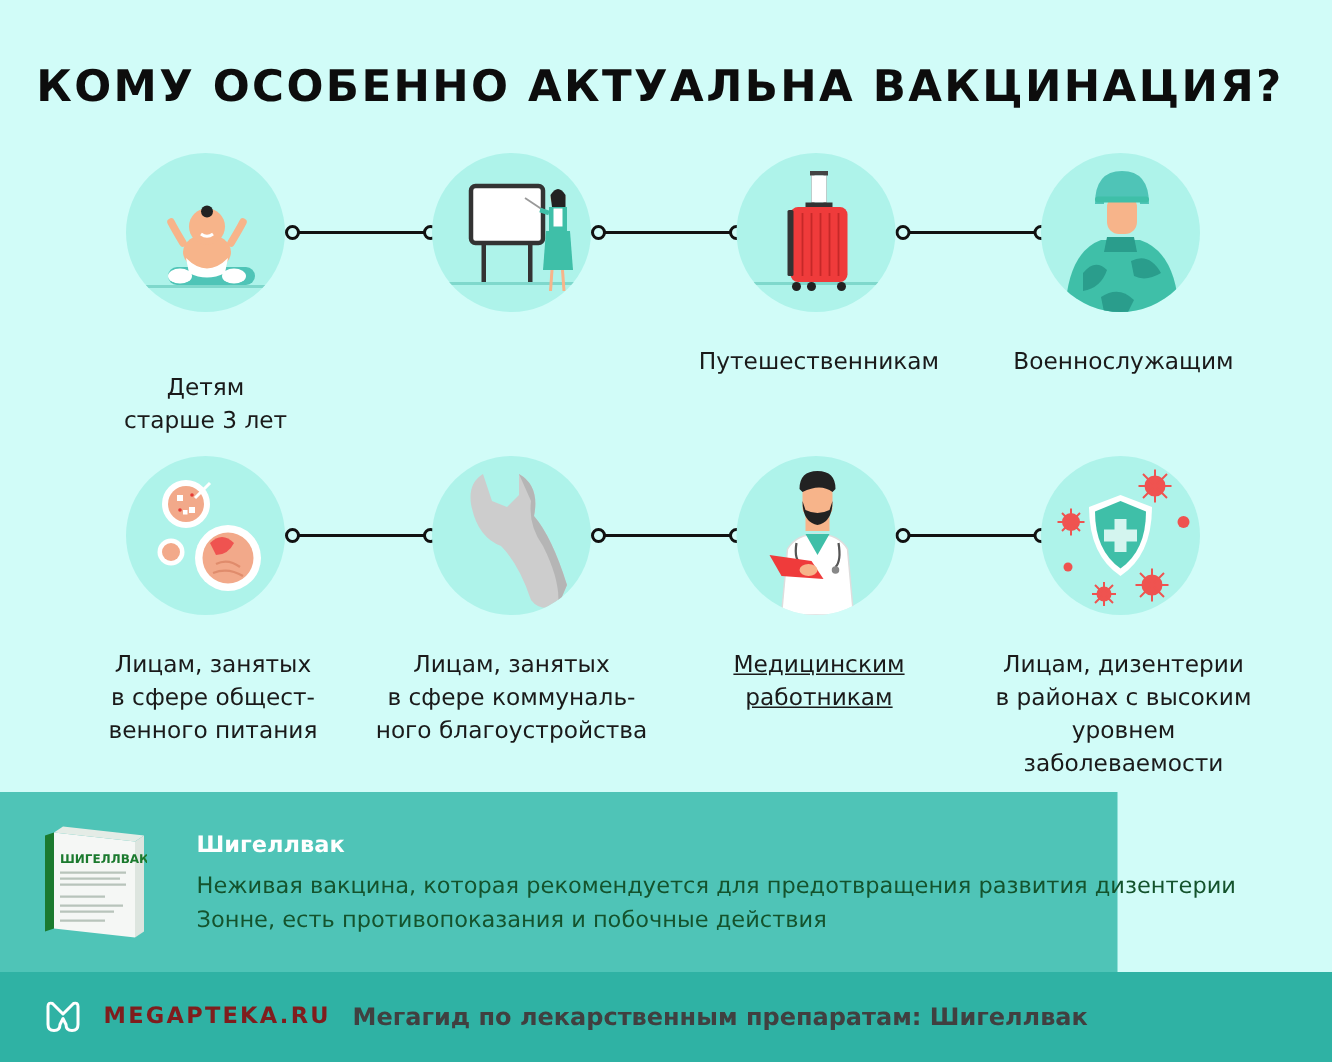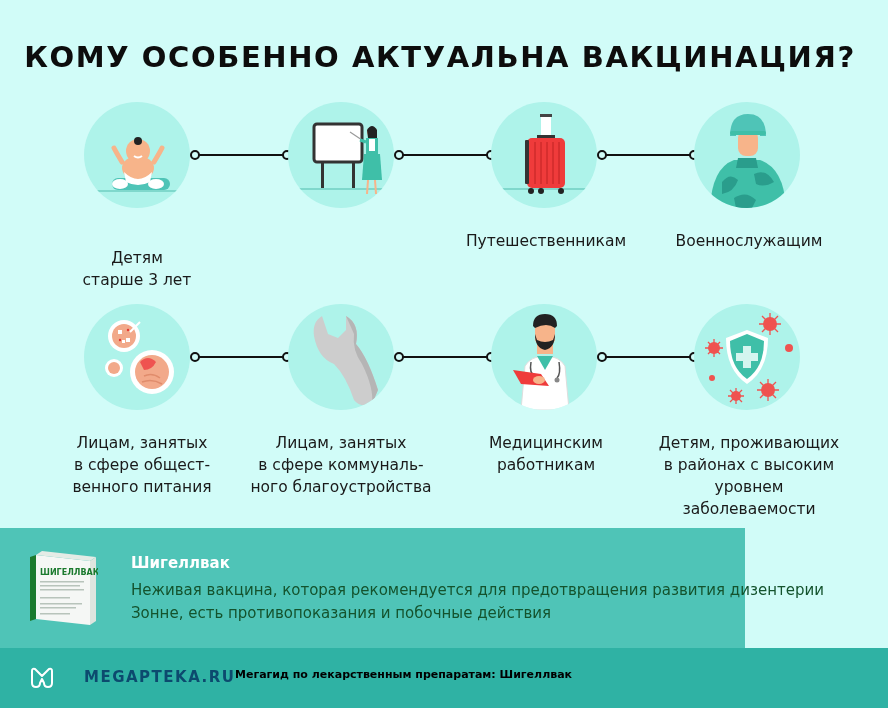--- a/index.html
+++ b/index.html
@@ -38,22 +38,22 @@
   }
   .pack { position: absolute; left: 28px; top: 19px; width: 70px; height: 80px; }
   .info-title { position: absolute; left: 131px; top: 26px; font-size: 15px; font-weight: bold; color: #fff; font-family: "DejaVu Sans", sans-serif; }
   .info-desc { position: absolute; left: 131px; top: 51px; width: 700px; font-size: 15px; line-height: 23px; color: #14532d; font-family: "DejaVu Sans", sans-serif; }
 
   .footer {
     position: absolute; left: 0; top: 648px; width: 888px; height: 60px;
     background: #2fb2a4;
   }
   .logo-icon { position: absolute; left: 29px; top: 19px; width: 26px; height: 22px; }
-  .logo-text { position: absolute; left: 84px; top: 20px; font-size: 15px; font-weight: bold; letter-spacing: 1.5px; color: #0c4a6e; font-family: "DejaVu Sans", sans-serif; }
-  .footer-text { position: absolute; left: 235px; top: 20px; font-size: 11px; font-weight: bold; color: #000000; font-family: "DejaVu Sans", sans-serif; }
+  .logo-text { position: absolute; left: 69px; top: 20px; font-size: 15px; font-weight: bold; letter-spacing: 1.5px; color: #7f1d1d; font-family: "DejaVu Sans", sans-serif; }
+  .footer-text { position: absolute; left: 235px; top: 20px; font-size: 16px; font-weight: bold; color: #404040; font-family: "DejaVu Sans", sans-serif; }
 </style>
 </head>
 <body>
 
 <div class="title">КОМУ ОСОБЕННО АКТУАЛЬНА ВАКЦИНАЦИЯ?</div>
 
 <div class="grid">
 
   <div class="connector" style="left:195px; top:154px; width:92px;"></div>
   <div class="dot" style="left:190px; top:150px;"></div>
@@ -219,23 +219,23 @@
   <div class="label" style="left:37px; top:230px;margin-top:17px;">Детям
 старше 3 лет</div>
   <div class="label" style="left:649px; top:230px;">Военнослужащим</div>
   <div class="label" style="left:446px; top:230px;">Путешественникам</div>
   <div class="label" style="left:42px; top:432px;">Лицам, занятых
 в сфере общест-
 венного питания</div>
   <div class="label" style="left:241px; top:432px;">Лицам, занятых
 в сфере коммуналь-
 ного благоустройства</div>
-  <div class="label" style="left:446px; top:432px;">Медицинским
+  <div class="label" style="left:446px; top:432px;text-decoration:underline;">Медицинским
 работникам</div>
-  <div class="label" style="left:649px; top:432px;">Детям, проживающих
+  <div class="label" style="left:649px; top:432px;">Лицам, дизентерии
 в районах с высоким
 уровнем заболеваемости</div>
 </div>
 
 <div class="info">
   <svg class="pack" viewBox="0 0 70 80">
     <path d="M8 8 L62 14 L62 78 L8 72 Z" fill="#f5f7f5"></path>
     <path d="M2 10 L8 8 L8 72 L2 74 Z" fill="#1b7a2e"></path>
     <path d="M8 8 L14 4 L68 10 L62 14 Z" fill="#e4ece6"></path>
     <path d="M62 14 L68 10 L68 74 L62 78 Z" fill="#dde5df"></path>

